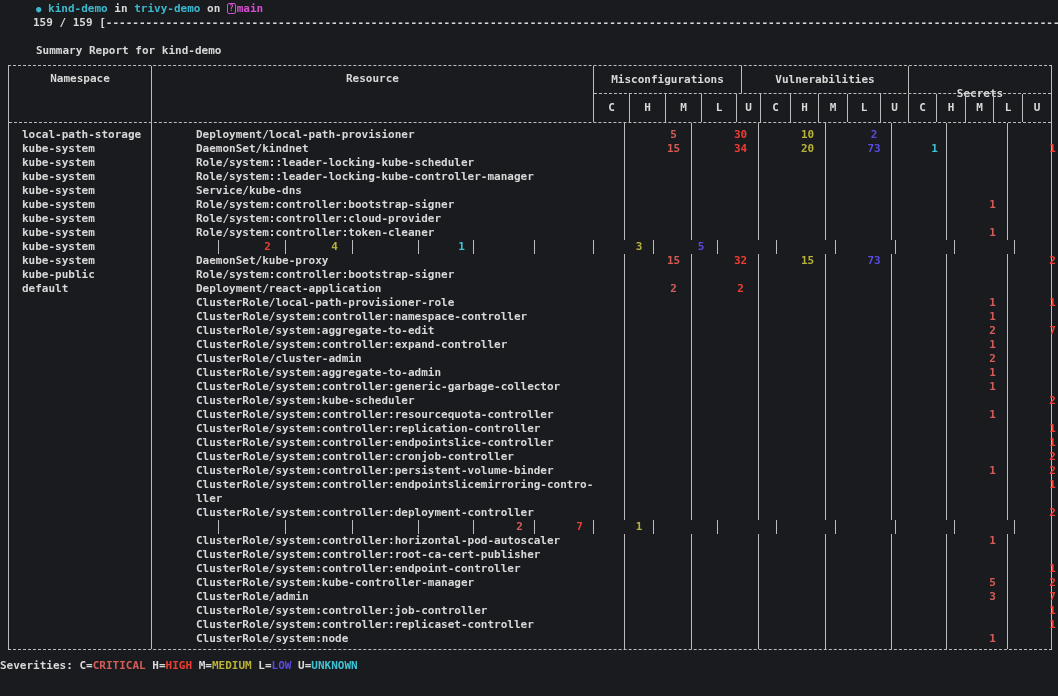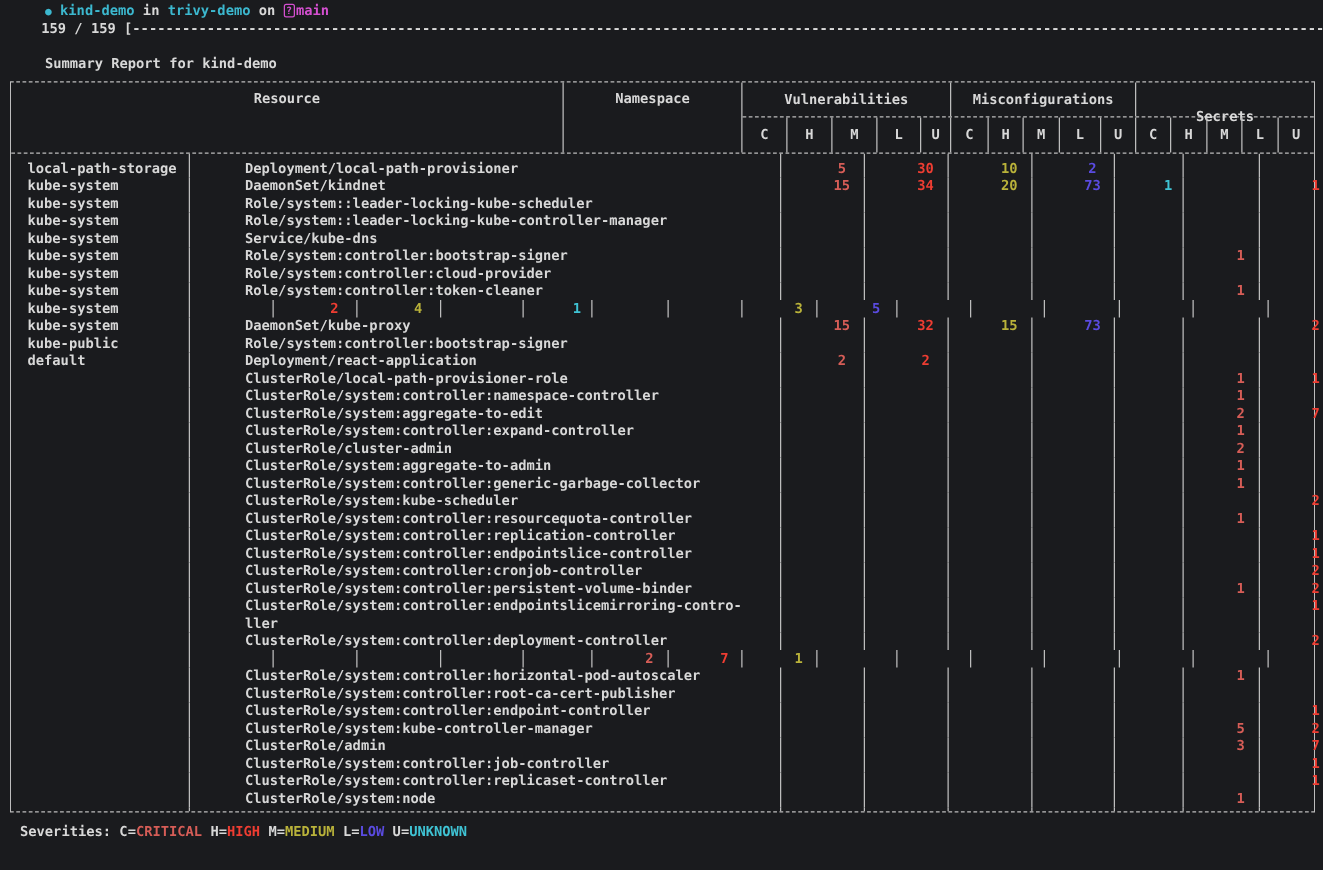--- a/index.html
+++ b/index.html
@@ -75,40 +75,40 @@
   .gw0 { width: 167px; }
   .gw1 { width: 148px; }
   .gw2 { width: 142px; margin-top: 28px; }
 
   .sev-0 { color: var(--critical, #d65d57); }
   .sev-1 { color: var(--high, #ee3d32); }
   .sev-2 { color: var(--medium, #b9b23a); }
   .sev-3 { color: var(--low, #5a4be0); }
   .sev-4 { color: var(--unknown, #3fc3d4); }
 
-  .legend { margin: 9px 0 0 16px; white-space: pre; height: 14px; }
+  .legend { margin: 9px 0 0 0; white-space: pre; height: 14px; }
 </style>
 </head>
 <body>
 
 <div class="terminal">
   <div class="line"><span class="cyan dot">●</span> <span class="cyan">kind-demo</span> <span>in</span> <span class="cyan">trivy-demo</span> <span>on</span> <span class="magenta"><span class="branch-box">?</span><span>main</span></span></div>
   <div class="line progress-line"><span>159 / 159</span> <span>[------------------------------------------------------------------------------------------------------------------------------------------------------</span></div>
   <div class="line"></div>
   <div class="line">Summary Report for kind-demo</div>
 </div>
 
 <div id="summary-table" class="tbl">
     <div class="thead">
+      <div class="hc th-tall w-ns">Namespace</div>
       <div class="hc th-tall w-res">Resource</div>
-      <div class="hc th-tall w-ns">Namespace</div>
       <div class="th-wrap">
         <div class="groups-row">
+          <div class="hc gc gw1">Misconfigurations</div>
           <div class="hc gc gw0">Vulnerabilities</div>
-          <div class="hc gc gw1">Misconfigurations</div>
           <div class="hc gc gw2">Secrets</div>
         </div>
         <div class="letters-row">
           <div class="hc lc col-0-0">C</div>
           <div class="hc lc col-0-1">H</div>
           <div class="hc lc col-0-2">M</div>
           <div class="hc lc col-0-3">L</div>
           <div class="hc lc col-0-4">U</div>
           <div class="hc lc col-1-0">C</div>
           <div class="hc lc col-1-1">H</div>

